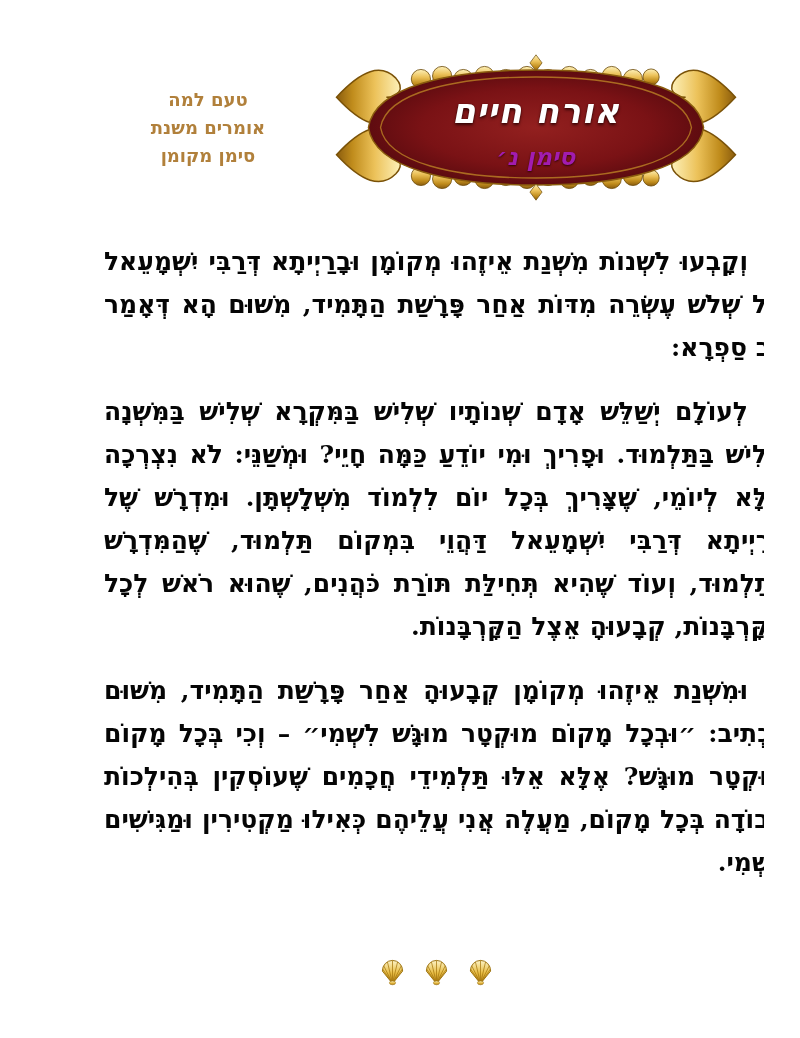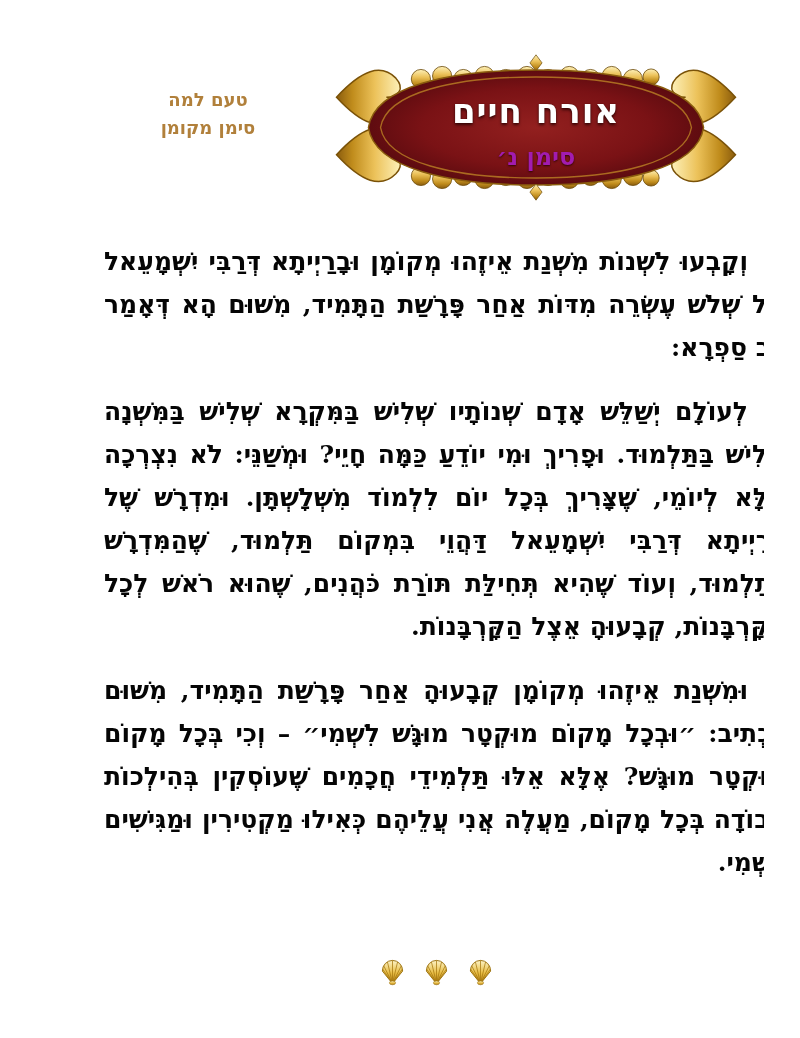--- a/index.html
+++ b/index.html
@@ -8,21 +8,21 @@
     background:#ffffff;overflow:hidden;
     font-family:"DejaVu Serif","DejaVu Sans",sans-serif;
   }
   
   .sidenote{
     position:absolute;left:58px;top:86px;width:228px;
     text-align:center;font-weight:bold;font-size:18px;line-height:28px;
     color:#b1803b;direction:rtl;
   }
   
-  .banner{position:absolute;left:288px;top:48px;width:424px;height:160px;}
+  .banner{position:absolute;left:288px;top:48px;width:424px;height:160px;font-style:italic;}
   .banner svg{position:absolute;inset:0;width:100%;height:100%;}
   .banner-text{
     position:absolute;inset:0;display:flex;flex-direction:column;
     align-items:center;justify-content:center;padding-top:8px;
     pointer-events:none;
   }
   .banner-title{
     direction:rtl;font-size:34px;font-weight:bold;color:#ffffff;
     text-shadow:0 2px 3px rgba(30,0,0,.75), 0 0 1px #3a0000;
     letter-spacing:1px;line-height:1.1;
@@ -82,20 +82,21 @@
           <line x1="15" y1="26" x2="4.8" y2="11"></line>
           <line x1="15" y1="26" x2="25.2" y2="11"></line>
         </g>
         <ellipse cx="15" cy="25.2" rx="3.2" ry="2" fill="url(#goldShell)" stroke="#9c7210" stroke-width="0.6"></ellipse>
       </symbol>
     </defs>
   </svg>
 
   <div class="sidenote">
     <div>טעם למה</div>
+    <div>אומרים משנת</div>
     <div>סימן מקומן</div>
   </div>
 
   <div class="banner">
     <svg viewBox="0 0 420 155" aria-hidden="true">
 
       <g stroke="#6b4a08" stroke-width="0.8" fill="url(#gold)">
         <circle cx="96" cy="29" r="9.5"></circle>
           <circle cx="117" cy="26" r="9.5"></circle>
         <circle cx="138" cy="29" r="9.5"></circle>

